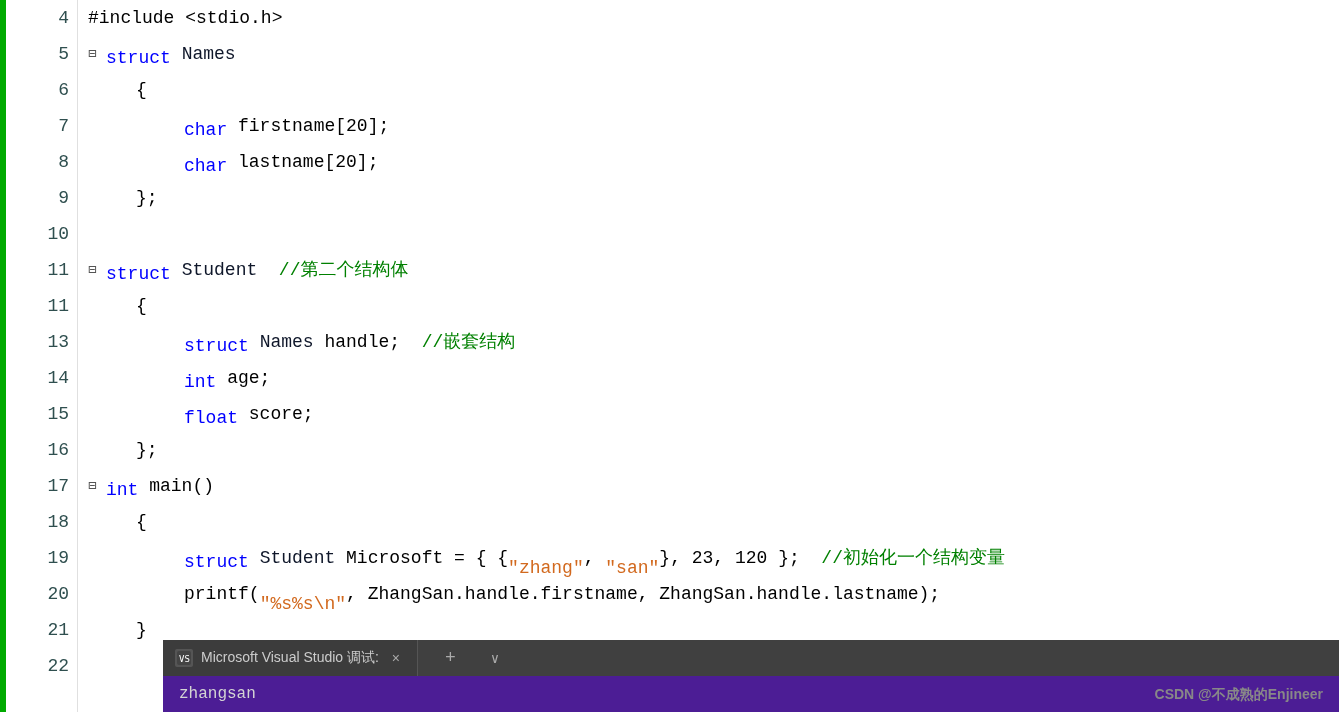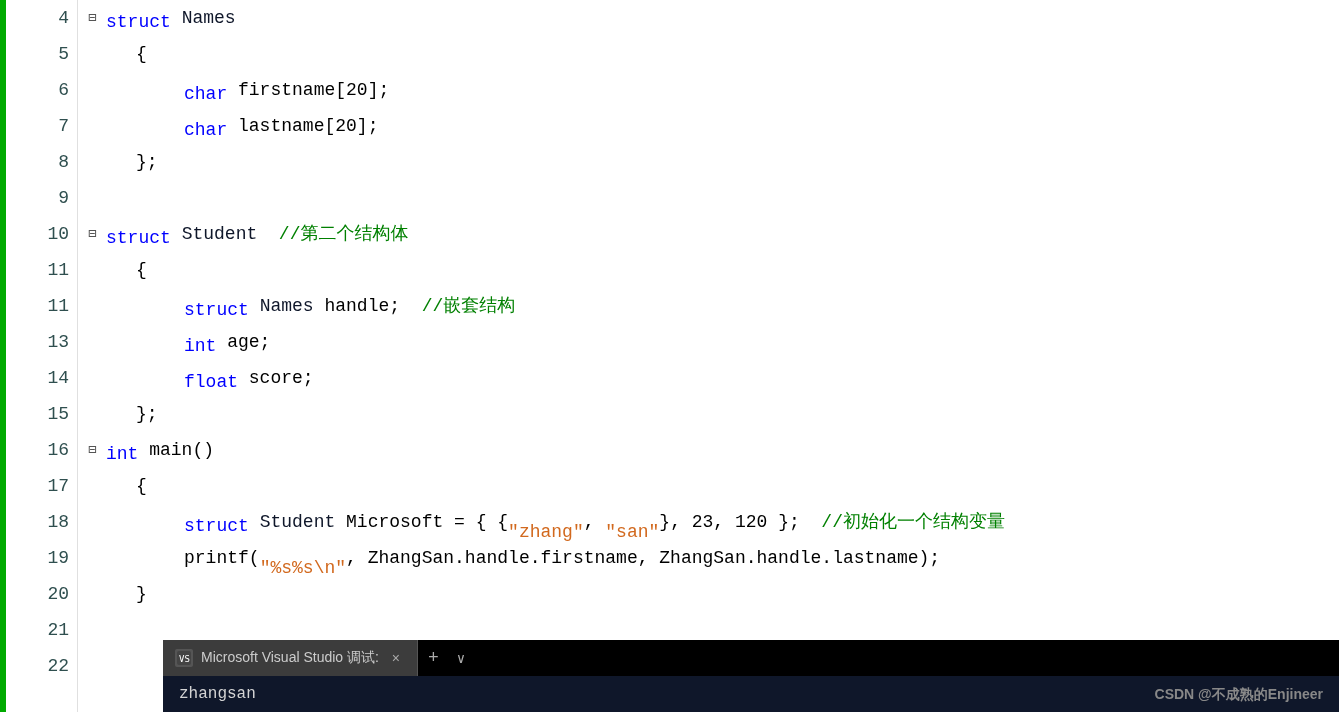--- a/index.html
+++ b/index.html
@@ -88,23 +88,24 @@
       right: 0;
       height: 72px;
     }
 
     .vs-tab-bar {
       position: absolute;
       bottom: 36px;
       left: 163px;
       right: 0;
       height: 36px;
-      background: #000000;
-      display: flex;
-      align-items: center;
+      background: #404040;
+      display: flex;
+      align-items: center;
+      gap: 17px;
     }
 
     .vs-tab {
       display: flex;
       align-items: center;
       background: #3c3c3c;
       color: #cccccc;
       padding: 0 12px;
       height: 36px;
       font-size: 14px;
@@ -151,21 +152,21 @@
       font-size: 14px;
       cursor: pointer;
     }
 
     .vs-output-bar {
       position: absolute;
       bottom: 0;
       left: 163px;
       right: 0;
       height: 36px;
-      background: #0f172a;
+      background: #4c1d95;
       display: flex;
       align-items: center;
       padding: 0 16px;
     }
 
     .vs-output-text {
       color: #d4d4d4;
       font-family: 'Courier New', monospace;
       font-size: 16px;
     }
@@ -204,20 +205,23 @@
       <div>17</div>
       <div>18</div>
       <div>19</div>
       <div>20</div>
       <div>21</div>
       <div>22</div>
     </div>
 
     <div class="code-content">
 
+      <div class="code-line">
+        <span class="plain">#include &lt;stdio.h&gt;</span>
+      </div>
 
       <div class="code-line">
         <span class="collapse-icon">⊟</span><span class="kw-blue">struct</span><span class="plain"> </span><span class="type-blue">Names</span><span class="plain">  </span>
       </div>
 
       <div class="code-line">
         <span class="indent1"></span><span class="plain">{</span>
       </div>
 
       <div class="code-line">

